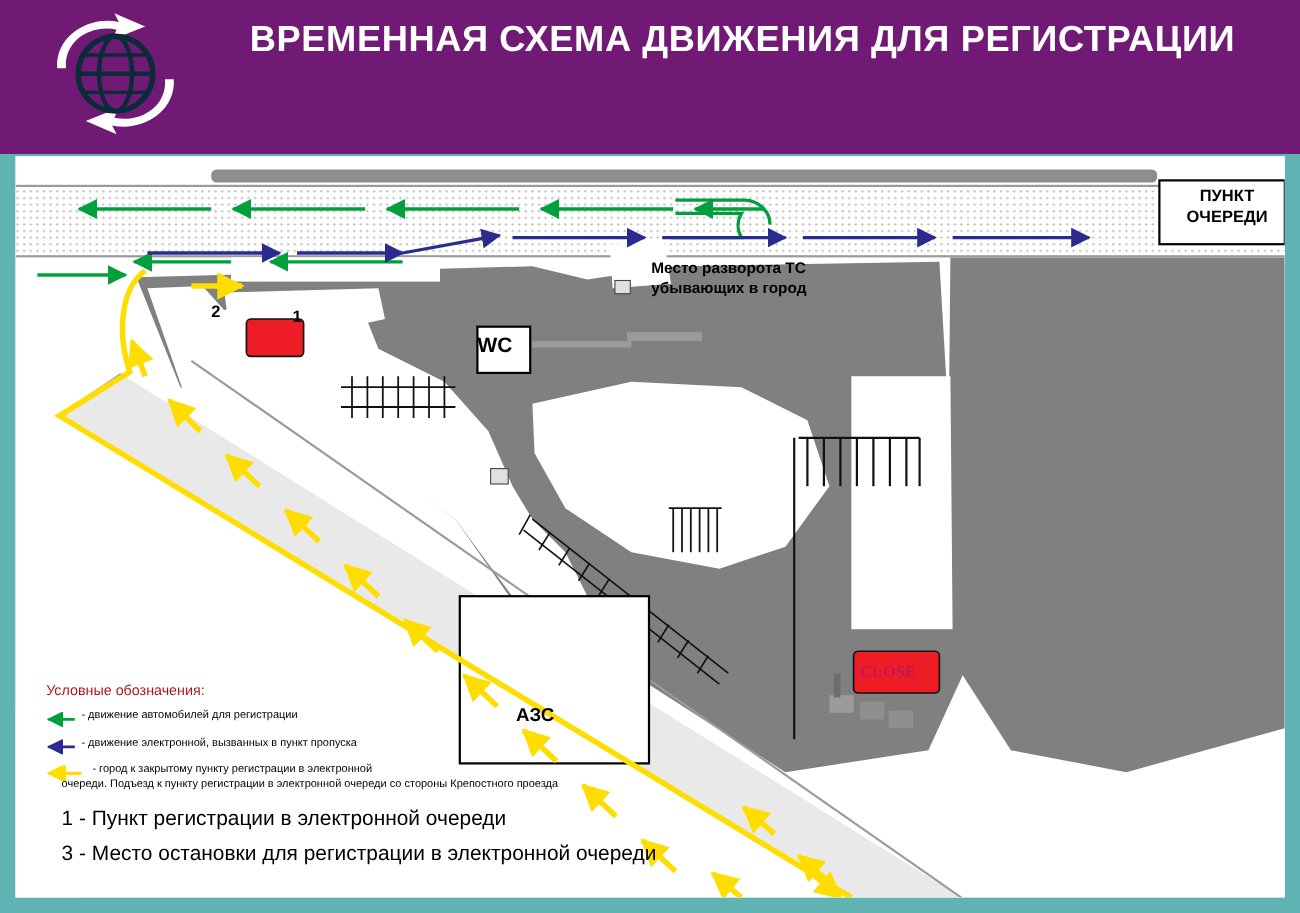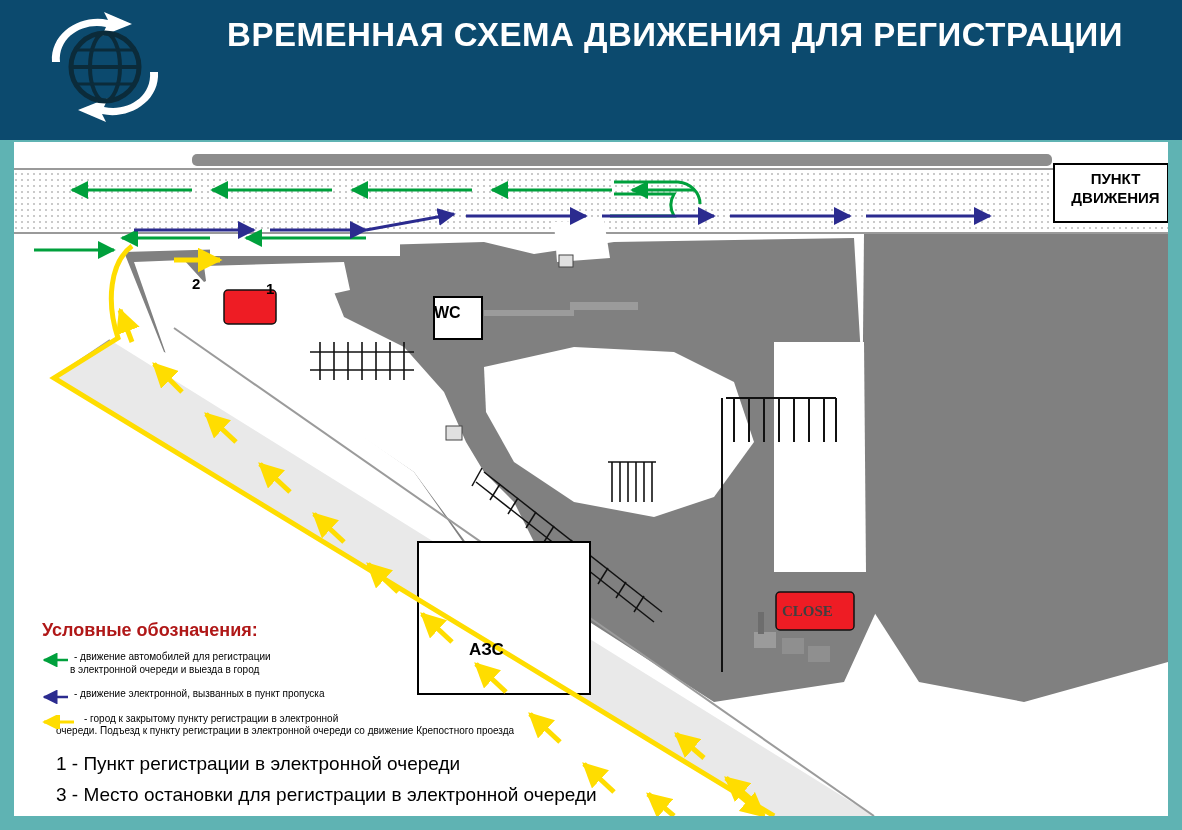--- a/index.html
+++ b/index.html
@@ -8,21 +8,21 @@
     width:1182px;height:830px;
     background:#5fb3b3;
     font-family:"Liberation Sans", sans-serif;
     overflow:hidden;
   }
   #root{position:relative;width:1182px;height:830px;}
 
   
   .header{
     position:absolute;left:0;top:0;width:1182px;height:140px;
-    background:#0c4a6e;
+    background:#701a75;
   }
   .logo{
     position:absolute;left:40px;top:10px;width:130px;height:120px;
   }
   .title-block{
     position:absolute;left:180px;top:14px;width:990px;
     text-align:center;
     color:#ffffff;
     font-weight:bold;
     font-size:33px;
@@ -43,39 +43,39 @@
   .lbl{position:absolute;font-family:"Liberation Sans", sans-serif;color:#000;}
   .lbl-punkt{
     left:1049px;top:28px;width:105px;
     font-size:15px;font-weight:bold;line-height:1.25;text-align:center;
   }
   .lbl-razvorot{
     left:578px;top:92px;width:180px;
     font-size:14px;font-weight:bold;line-height:1.3;
   }
   .lbl-wc{
-    left:420px;top:162px;font-size:16px;font-weight:bold;
+    left:420px;top:162px;font-size:19px;font-weight:bold;
   }
   .lbl-azs{
     left:455px;top:498px;font-size:17px;font-weight:bold;
   }
   .lbl-close{
-    left:768px;top:461px;font-size:15px;font-weight:bold;color:#404040;
+    left:768px;top:461px;font-size:15px;font-weight:bold;color:#be185d;
     font-family:"Liberation Serif", serif;
   }
   .lbl-num1{left:252px;top:138px;font-size:15px;font-weight:bold;}
   .lbl-num2{left:178px;top:133px;font-size:15px;font-weight:bold;}
 
   
   .legend{
     position:absolute;left:14px;top:478px;width:700px;
     font-family:"Liberation Sans", sans-serif;
   }
   .legend-title{
-    color:#b01818;font-weight:bold;font-size:18px;margin-left:14px;
+    color:#b01818;font-weight:normal;font-size:13px;margin-left:14px;
   }
   .legend-row{
     position:relative;font-size:10px;color:#000;line-height:1.25;
   }
   .legend-text{display:block;}
   .legend-indent{padding-left:42px;}
   .legend-plain{padding-left:28px;font-size:19px;}
 </style>
 </head>
 <body>
@@ -267,44 +267,47 @@
       </g>
 
       <g stroke="#ffdd00" stroke-width="5" fill="none" marker-end="url(#arrY)">
         <line x1="740" y1="660" x2="712" y2="636"></line>
         <line x1="690" y1="616" x2="662" y2="592"></line>
       </g>
     </svg>
 
     <div class="lbl lbl-punkt">
       <span>ПУНКТ</span><br>
-      <span>ДВИЖЕНИЯ</span>
-    </div>
-
+      <span>ОЧЕРЕДИ</span>
+    </div>
+
+    <div class="lbl lbl-razvorot">
+      <span>Место разворота ТС</span><br>
+      <span>убывающих в город</span>
+    </div>
 
     <div class="lbl lbl-wc">WC</div>
     <div class="lbl lbl-azs">АЗС</div>
     <div class="lbl lbl-close">CLOSE</div>
     <div class="lbl lbl-num1">1</div>
     <div class="lbl lbl-num2">2</div>
 
     <div class="legend">
       <div class="legend-title">Условные обозначения:</div>
 
       <div class="legend-row" style="margin-top:10px;">
         <svg width="30" height="14" style="position:absolute;left:12px;top:2px;">
           <defs>
               <marker id="lg" viewBox="0 0 10 10" refX="9" refY="5" markerWidth="6" markerHeight="6" orient="auto">
                 <path d="M0 0 L10 5 L0 10 z" fill="#00a03c"></path>
               </marker>
             </defs>
           <line x1="28" y1="7" x2="4" y2="7" stroke="#00a03c" stroke-width="2.5" marker-end="url(#lg)"></line>
         </svg>
         <span class="legend-text" style="padding-left:46px;">- движение автомобилей для регистрации</span>
-        <span class="legend-text legend-indent">в электронной очереди и выезда в город</span>
       </div>
 
       <div class="legend-row" style="margin-top:12px;">
         <svg width="30" height="14" style="position:absolute;left:12px;top:2px;">
           <defs>
               <marker id="lb" viewBox="0 0 10 10" refX="9" refY="5" markerWidth="6" markerHeight="6" orient="auto">
                 <path d="M0 0 L10 5 L0 10 z" fill="#2b2b8f"></path>
               </marker>
             </defs>
           <line x1="28" y1="7" x2="4" y2="7" stroke="#2b2b8f" stroke-width="2.5" marker-end="url(#lb)"></line>
@@ -315,21 +318,21 @@
       <div class="legend-row" style="margin-top:12px;">
         <svg width="40" height="14" style="position:absolute;left:12px;top:2px;">
           <defs>
               <marker id="ly" viewBox="0 0 10 10" refX="9" refY="5" markerWidth="6" markerHeight="6" orient="auto">
                 <path d="M0 0 L10 5 L0 10 z" fill="#ffdd00"></path>
               </marker>
             </defs>
           <line x1="34" y1="7" x2="4" y2="7" stroke="#ffdd00" stroke-width="3" marker-end="url(#ly)"></line>
         </svg>
         <span class="legend-text" style="padding-left:56px;">- город к закрытому пункту регистрации в электронной</span>
-        <span class="legend-text" style="padding-left:28px;">очереди. Подъезд к пункту регистрации  в электронной  очереди со движение Крепостного проезда</span>
+        <span class="legend-text" style="padding-left:28px;">очереди. Подъезд к пункту регистрации  в электронной  очереди со стороны Крепостного проезда</span>
       </div>
 
       <div class="legend-row legend-plain" style="margin-top:14px;">1 - Пункт регистрации в электронной очереди</div>
       <div class="legend-row legend-plain" style="margin-top:8px;">3 - Место остановки для регистрации в электронной очереди</div>
     </div>
 
   </div>
 </div>
 
 </body></html>

